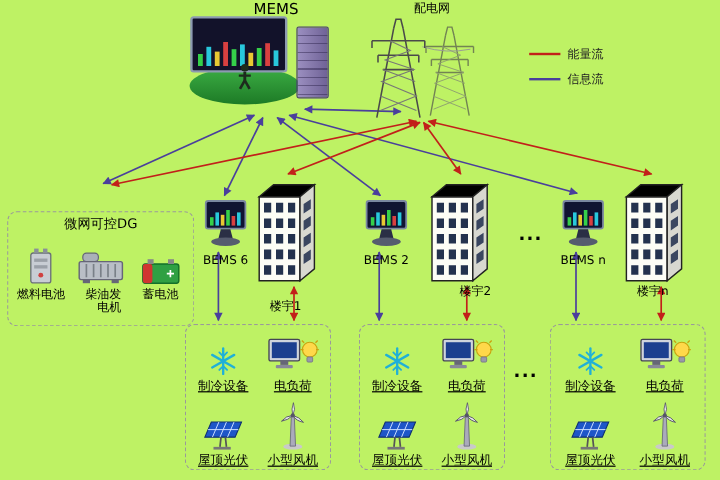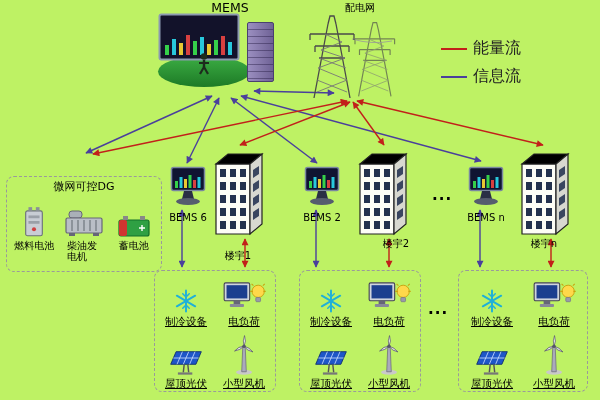--- a/index.html
+++ b/index.html
@@ -9,24 +9,24 @@
   .f12{font-size:12.5px;}
   .f11{font-size:10px;}
   .dash{position:absolute;border:1.6px dashed #9a9a9a;border-radius:8px;box-sizing:border-box;z-index:2;}
   .loadbox{display:grid;grid-template-columns:1fr 1fr;grid-template-rows:38px 16px 46px 16px;
            justify-items:center;align-items:end;padding:5px 2px 2px;}
   .loadbox .cap{font-size:10.5px;align-self:start;padding-top:1px;text-align:center;text-decoration:underline;}
   .dgbox{left:6px;top:156px;width:156px;height:96px;display:grid;
          grid-template-columns:1fr 1.15fr 1fr;grid-template-rows:15px 44px auto;
          padding:2px 4px;justify-items:center;align-items:end;margin-top:20px;}
   .dgbox .ttl{grid-column:1/4;align-self:start;justify-self:center;font-size:11px;}
-  .dgbox .cap{font-size:10px;align-self:start;padding-top:2px;text-align:left;line-height:1.1;}
+  .dgbox .cap{font-size:10px;align-self:start;padding-top:2px;text-align:right;line-height:1.1;}
   .ellip{position:absolute;font-size:15px;font-weight:bold;letter-spacing:1px;z-index:3;}
   #legend{position:absolute;left:441px;top:38px;z-index:3;}
-  .legrow{display:flex;align-items:center;margin-bottom:7px;font-size:16px;color:#222;}
+  .legrow{display:flex;align-items:center;margin-bottom:7px;font-size:10px;color:#222;}
   .legline{width:26px;height:2px;margin-right:6px;}
   .server{position:absolute;left:247px;top:22px;width:25px;height:58px;border:1px solid #4a4070;border-radius:2px;
           background:repeating-linear-gradient(180deg,rgba(40,30,70,0) 0 6px,rgba(40,30,70,.45) 6px 7px),
                      linear-gradient(90deg,#9b8fc0,#6f6296);z-index:2;}
   .ellipse{position:absolute;left:158px;top:56px;width:92px;height:31px;border-radius:50%;
            background:linear-gradient(#3cae44,#1d7a26);z-index:1;}
   svg.node{position:absolute;z-index:2;}
   #wires{position:absolute;left:0;top:0;z-index:1;}
 </style>
 </head>

